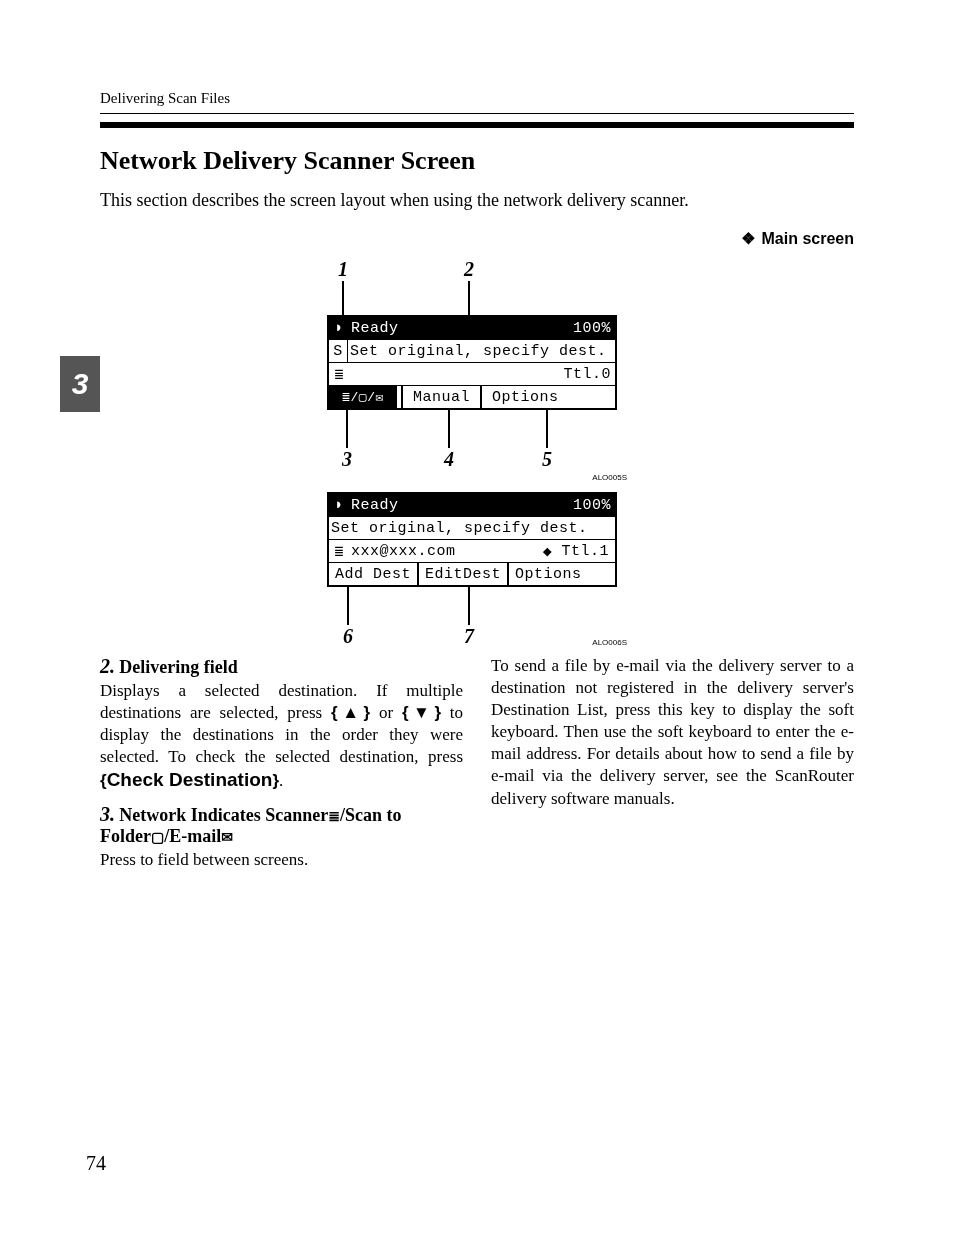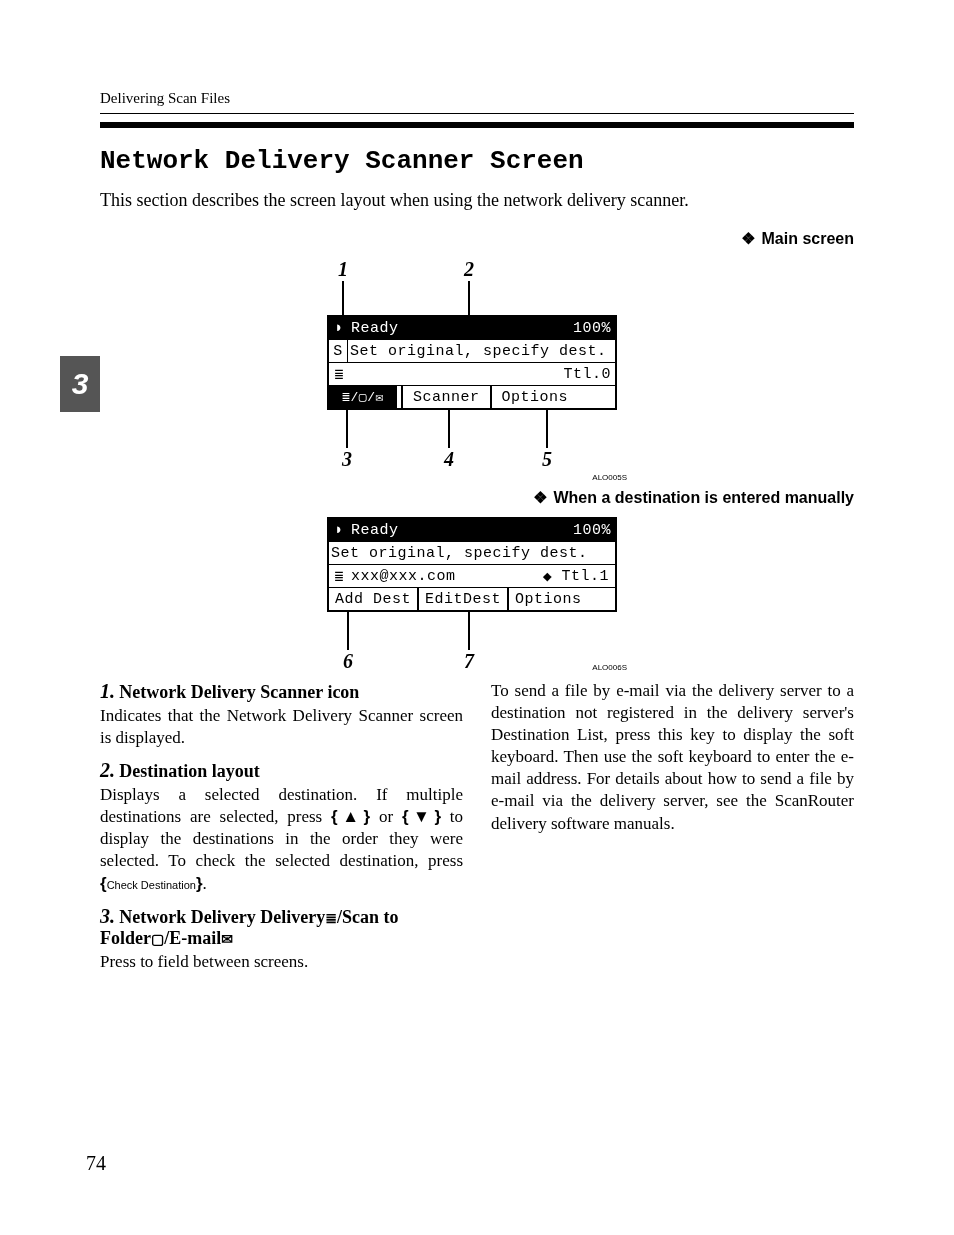--- a/index.html
+++ b/index.html
@@ -40,21 +40,21 @@
     font-size: 15px;
     border-bottom: 1px solid #000;
     padding-bottom: 6px;
     margin-bottom: 8px;
   }
   .thick-rule {
     border-top: 6px solid #000;
     margin: 0 0 14px 0;
   }
   h1.section-title {
-    font-family: Liberation Mono, monospace;
+    font-family: Liberation Serif, serif;
     font-weight: bold;
     font-size: 26px;
     margin: 18px 0 14px 0;
   }
   .intro {
     font-family: "Times New Roman", Times, serif;
     font-size: 18px;
     margin: 0 0 18px 0;
   }
   .subhead {
@@ -132,22 +132,22 @@
     font-size: 16px;
   }
   .item-body {
     font-family: "Times New Roman", Times, serif;
     font-size: 17px;
     line-height: 1.3;
     text-align: justify;
   }
   .key {
     font-family: Arial, Helvetica, sans-serif;
-    font-weight: normal;
-    font-size: 11px;
+    font-weight: bold;
+    font-size: 19px;
   }
   .keybracket { font-family: Arial, Helvetica, sans-serif; font-weight: bold; }
   .icon-small { font-size: 14px; vertical-align: middle; }
   .page-num {
     position: absolute;
     left: 86px;
     bottom: 60px;
     font-family: "Times New Roman", Times, serif;
     font-size: 20px;
   }
@@ -201,21 +201,21 @@
 
         <div class="lcd-row" style="height:22px;border-top:1px solid #000;">
           <div class="lcd-cell" style="width:20px;justify-content:center;">≣</div>
           <div class="lcd-cell" style="flex:1;"></div>
           <div class="lcd-cell" style="padding:0 4px;">Ttl.0</div>
         </div>
 
         <div class="lcd-row" style="height:22px;border-top:1px solid #000;">
           <div class="lcd-cell inv" style="width:68px;justify-content:center;font-size:13px;">≣/▢/✉</div>
           <div class="lcd-cell" style="width:4px;"></div>
-          <div class="lcd-cell" style="border-left:2px solid #000;padding:0 10px;">Scanner</div>
+          <div class="lcd-cell" style="border-left:2px solid #000;padding:0 10px;">Manual</div>
           <div class="lcd-cell" style="border-left:2px solid #000;padding:0 10px;flex:1;">Options</div>
         </div>
       </div>
 
       <div style="display:flex;margin-top:0;">
         <div style="width:40px;">
             <div class="callout-line" style="height:38px;"></div>
             <div class="callout-num">3</div>
           </div>
         <div style="width:72px;"></div>
@@ -226,23 +226,20 @@
         <div style="width:78px;"></div>
         <div style="width:20px;">
             <div class="callout-line" style="height:38px;"></div>
             <div class="callout-num">5</div>
           </div>
       </div>
       <div class="fig-note">ALO005S</div>
     </div>
   </div>
 
-  <div class="subhead">
-    <span class="diamond">❖</span><span>When a destination is entered manually</span>
-  </div>
 
   <div class="figure-wrap">
     <div class="figure" style="width:300px;">
       <div class="lcd" style="width:290px;">
 
         <div class="lcd-row" style="height:22px;">
           <div class="lcd-cell inv" style="width:20px;justify-content:center;">◗</div>
           <div class="lcd-cell inv" style="flex:0 0 80px;padding-left:2px;">Ready</div>
           <div class="lcd-cell inv" style="flex:1;"></div>
           <div class="lcd-cell inv" style="padding:0 4px;">100%</div>
@@ -277,43 +274,36 @@
             <div class="callout-num">7</div>
           </div>
       </div>
       <div class="fig-note" style="margin-top:-10px;">ALO006S</div>
     </div>
   </div>
 
   <div class="columns">
     <div class="col">
 
-      <div class="item">
-        <div class="item-title">
-          <span class="num">1.</span>
-          <span class="title-serif">Network Delivery Scanner icon</span>
-        </div>
-        <div class="item-body">Indicates that the Network Delivery Scanner screen is displayed.</div>
-      </div>
 
       <div class="item">
         <div class="item-title">
           <span class="num">2.</span>
-          <span class="title-serif">Destination layout</span>
+          <span class="title-serif">Delivering field</span>
         </div>
         <div class="item-body">
           <span>Displays a selected destination. If multiple destinations are selected, press </span><span class="keybracket">{</span><span>▲</span><span class="keybracket">}</span><span> or </span><span class="keybracket">{</span><span>▼</span><span class="keybracket">}</span><span> to display the destinations in the order they were selected. To check the selected destination, press </span><span class="keybracket">{</span><span class="key">Check Destination</span><span class="keybracket">}</span><span>.</span>
         </div>
       </div>
 
       <div class="item">
         <div class="item-title">
           <span class="num">3.</span>
           <span class="title-serif">
-            <span>Network Delivery Delivery</span><span class="icon-small">≣</span><span>/Scan to Folder</span><span class="icon-small">▢</span><span>/E-mail</span><span class="icon-small">✉</span>
+            <span>Network Indicates Scanner</span><span class="icon-small">≣</span><span>/Scan to Folder</span><span class="icon-small">▢</span><span>/E-mail</span><span class="icon-small">✉</span>
           </span>
         </div>
         <div class="item-body">Press to field between screens.</div>
       </div>
 
     </div>
 
     <div class="col">
       <div class="item">
         <div class="item-body">To send a file by e-mail via the delivery server to a destination not registered in the delivery server's Destination List, press this key to display the soft keyboard. Then use the soft keyboard to enter the e-mail address. For details about how to send a file by e-mail via the delivery server, see the ScanRouter delivery software manuals.</div>

